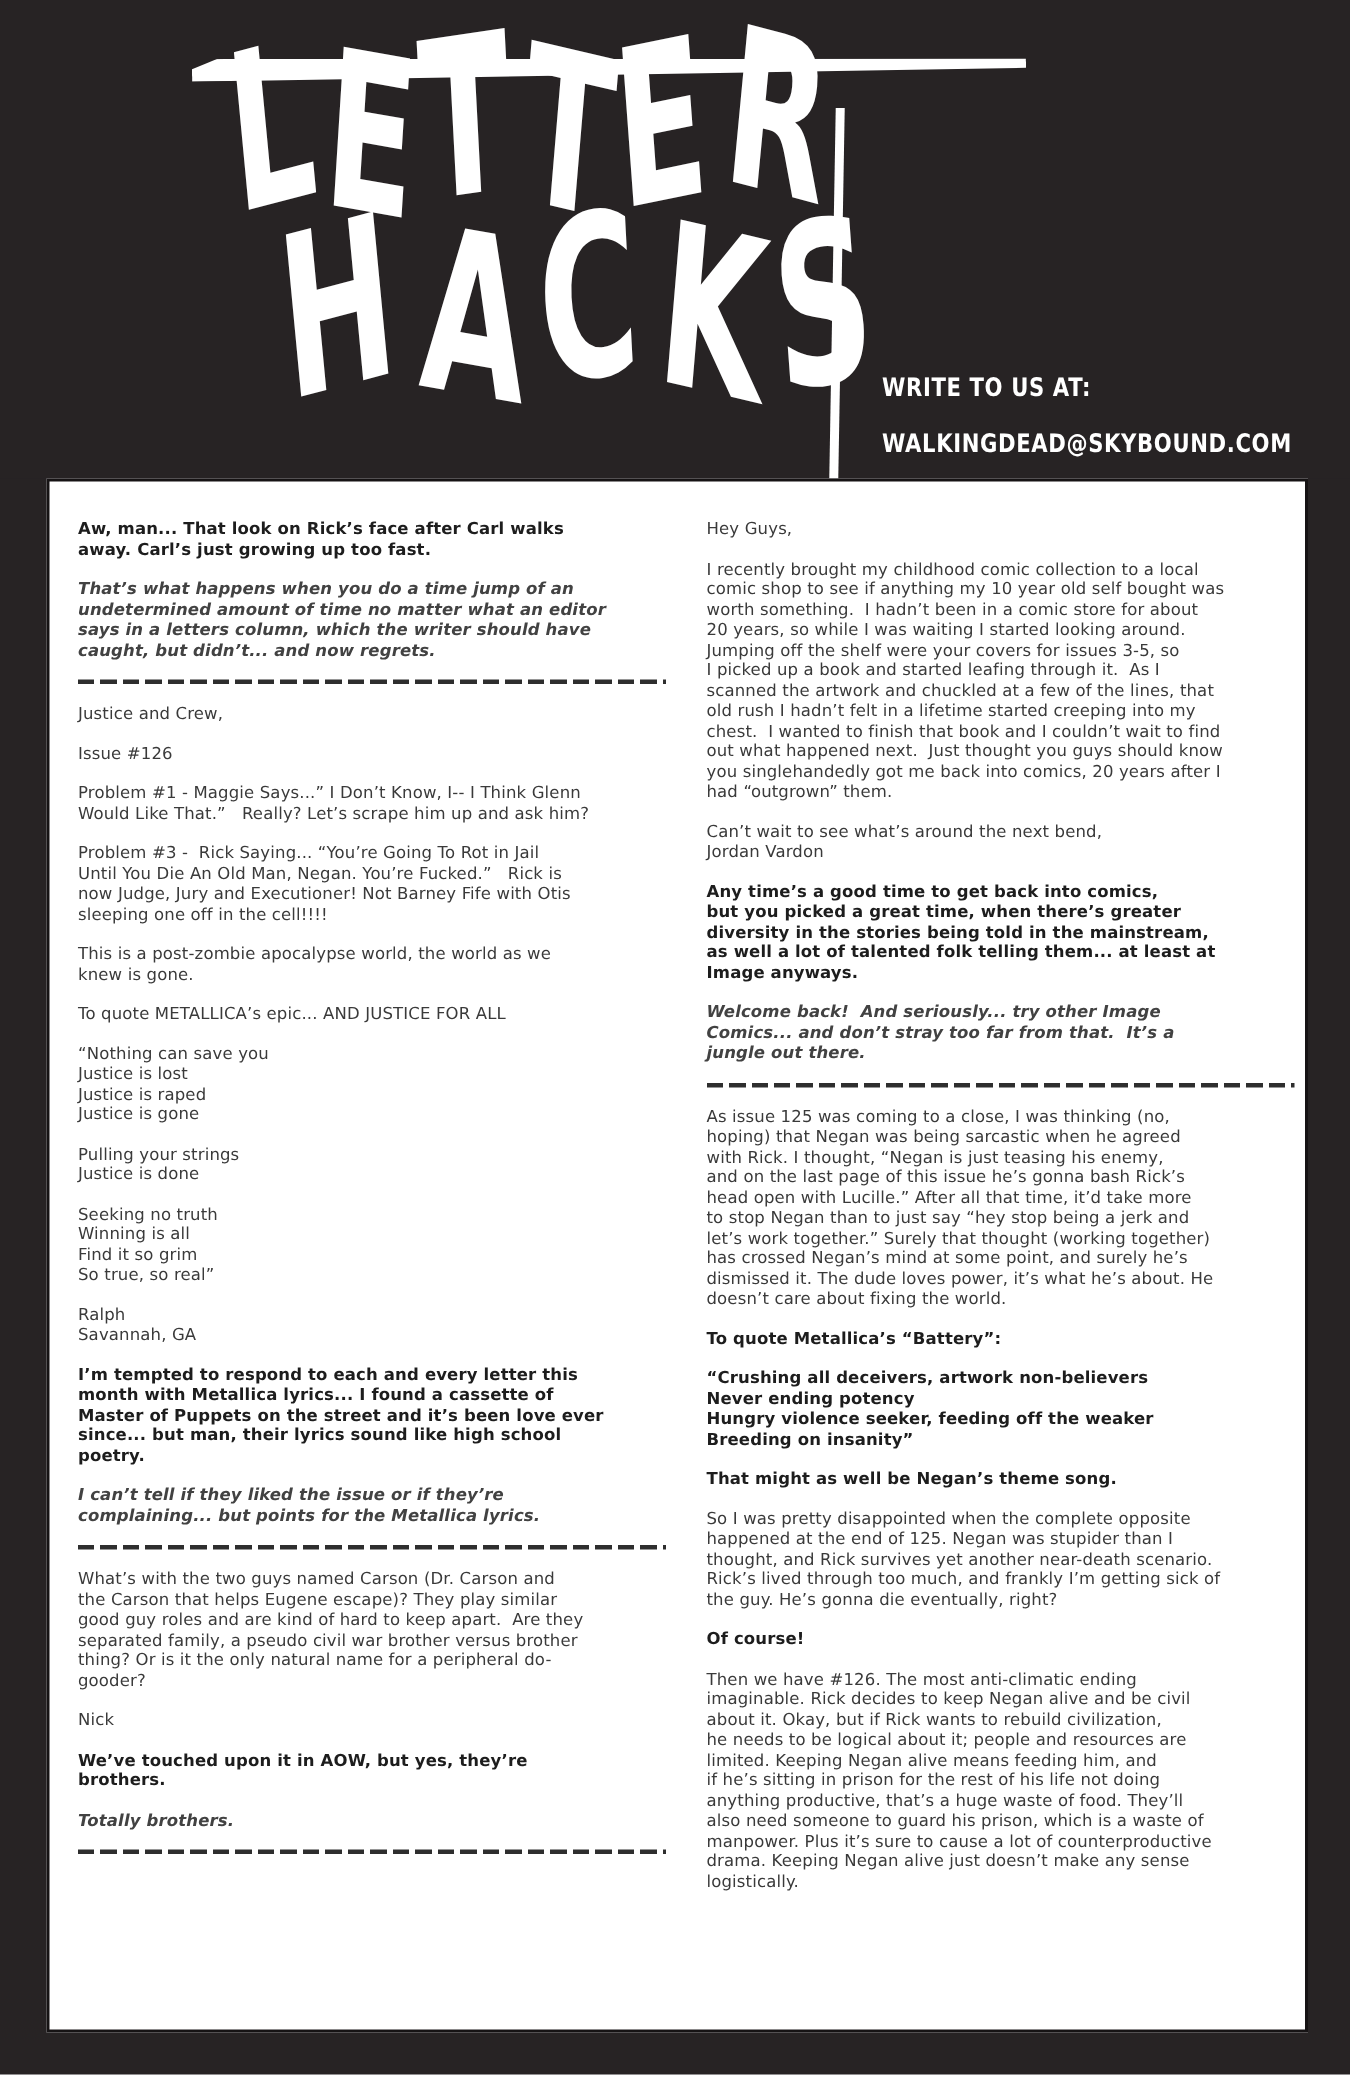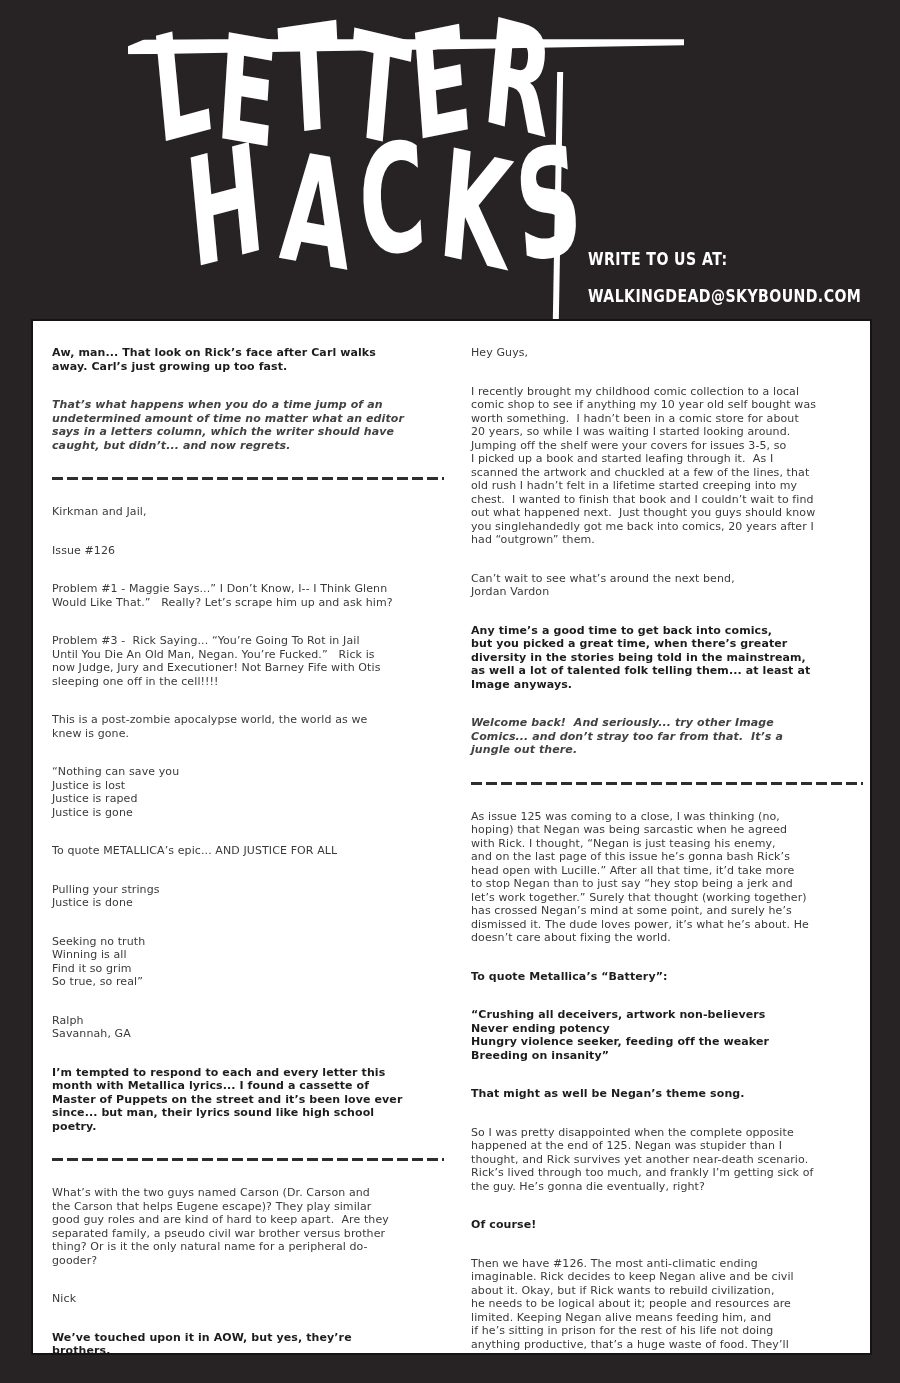--- a/index.html
+++ b/index.html
@@ -39,21 +39,21 @@
   }
   .email{margin-top:17px;}
   
   .panel{
     position:absolute;left:31px;top:319px;width:841px;height:1036px;
     background:#ffffff;border:2px solid #161314;box-sizing:border-box;
     display:flex;gap:27px;padding:25px 10px 0 19px;overflow:hidden;
   }
   .col{width:392px;flex:none;}
   .col p{
-    margin:25px 0;font-size:11px;line-height:13.5px;letter-spacing:.1px;
+    margin:13px 0;font-size:11px;line-height:13.5px;letter-spacing:.1px;
     white-space:pre-wrap;
   }
   .col > :first-child{margin-top:0;}
   p.normal{color:#3a3a3a;font-weight:normal;}
   p.bold{color:#1d1d1d;font-weight:bold;}
   p.bolditalic{color:#424242;font-weight:bold;font-style:italic;}
   .sep{
     height:3px;margin:13px 0 12px;
     background:repeating-linear-gradient(90deg,#2e2e2e 0 11px,transparent 11px 15px);
   }
@@ -76,48 +76,50 @@
 
 <div class="panel">
   <div class="col" id="col-left">
       <p class="bold">Aw, man... That look on Rick’s face after Carl walks
 away. Carl’s just growing up too fast.</p>
       <p class="bolditalic">That’s what happens when you do a time jump of an
 undetermined amount of time no matter what an editor
 says in a letters column, which the writer should have
 caught, but didn’t... and now regrets.</p>
       <div class="sep"></div>
-      <p class="normal">Kirkman and Jail,</p>
+      <p class="normal">Justice and Crew,</p>
       <p class="normal">Issue #126</p>
       <p class="normal">Problem #1 - Maggie Says...” I Don’t Know, I-- I Think Glenn
 Would Like That.”   Really? Let’s scrape him up and ask him?</p>
       <p class="normal">Problem #3 -  Rick Saying... “You’re Going To Rot in Jail
 Until You Die An Old Man, Negan. You’re Fucked.”   Rick is
 now Judge, Jury and Executioner! Not Barney Fife with Otis
 sleeping one off in the cell!!!!</p>
       <p class="normal">This is a post-zombie apocalypse world, the world as we
 knew is gone.</p>
+      <p class="normal">To quote METALLICA’s epic... AND JUSTICE FOR ALL</p>
       <p class="normal">“Nothing can save you
 Justice is lost
 Justice is raped
 Justice is gone</p>
-      <p class="normal">To quote METALLICA’s epic... AND JUSTICE FOR ALL</p>
       <p class="normal">Pulling your strings
 Justice is done</p>
       <p class="normal">Seeking no truth
 Winning is all
 Find it so grim
 So true, so real”</p>
       <p class="normal">Ralph
 Savannah, GA</p>
       <p class="bold">I’m tempted to respond to each and every letter this
 month with Metallica lyrics... I found a cassette of
 Master of Puppets on the street and it’s been love ever
 since... but man, their lyrics sound like high school
 poetry.</p>
+      <p class="bolditalic">I can’t tell if they liked the issue or if they’re
+complaining... but points for the Metallica lyrics.</p>
       <div class="sep"></div>
       <p class="normal">What’s with the two guys named Carson (Dr. Carson and
 the Carson that helps Eugene escape)? They play similar
 good guy roles and are kind of hard to keep apart.  Are they
 separated family, a pseudo civil war brother versus brother
 thing? Or is it the only natural name for a peripheral do-
 gooder?</p>
       <p class="normal">Nick</p>
       <p class="bold">We’ve touched upon it in AOW, but yes, they’re
 brothers.</p>

